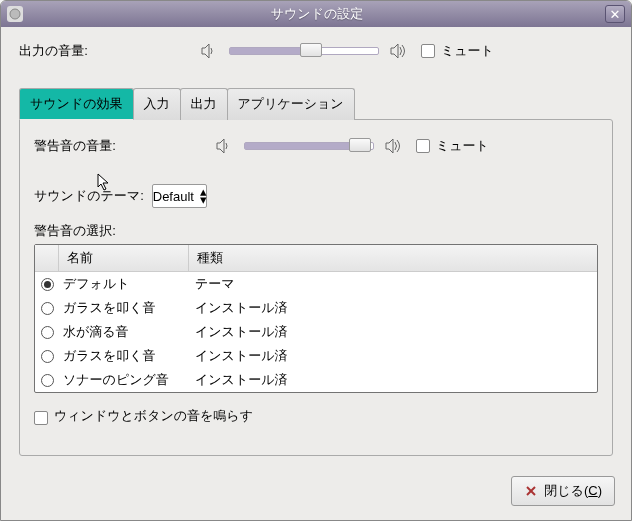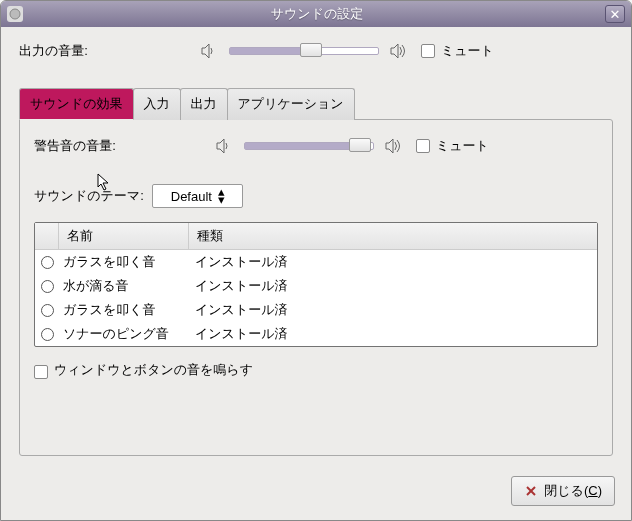--- a/index.html
+++ b/index.html
@@ -13,24 +13,24 @@
     .row { display: flex; align-items: center; margin-bottom: 10px; }
     .label { width: 180px; }
     .spk-low, .spk-high { width:20px; height:20px; display:flex;align-items:center;justify-content:center; }
     .slider-outer { flex:0 0 150px; height:8px; background:#fff; border:1px solid #b0a8c0; border-radius:2px; position:relative; margin:0 10px; }
     .slider-outer.small{flex:0 0 130px;}
     .slider-fill { position:absolute; top:0;left:0;bottom:0; background:#b4abc8; }
     .slider-thumb { position:absolute; top:-5px; width:22px; height:14px; background:linear-gradient(to bottom,#fafafa,#e2e2e2); border:1px solid #999; border-radius:2px; transform:translateX(-50%); }
     .checkbox { width:14px;height:14px; border:1px solid #888; background:#fff; border-radius:2px; margin-left:12px; margin-right:6px; cursor:pointer;}
     .tabs-bar { display:flex; margin-top:8px; }
     .tab { padding:6px 10px; border:1px solid #aaa; background:linear-gradient(to bottom,#ececec,#dcdcdc); border-bottom:none; margin-right:-1px; cursor:pointer; position:relative; top:1px; border-radius:3px 3px 0 0;}
-    .tab.active { background:#be185d; z-index:2; border-bottom:1px solid #edecea; }
+    .tab.active { background:#14b8a6; z-index:2; border-bottom:1px solid #edecea; }
     .tabpanel { border:1px solid #aaa; flex:1; padding:16px 14px 12px 14px; display:flex; flex-direction:column; border-radius:0 3px 3px 3px;}
     .theme-row { display:flex; align-items:center; margin:8px 0 14px 0;}
-    .combo { display:inline-flex; align-items:center; border:1px solid #999; background:#fff; padding:3px 18px; border-radius:2px; cursor:pointer; margin-left:8px;}
+    .combo { display:inline-flex; align-items:center; border:1px solid #999; background:#fff; padding:3px 0; border-radius:2px; cursor:pointer; margin-left:8px;}
     .combo-arrows { margin-left:6px; font-size:10px; line-height:8px; display:flex; flex-direction:column;}
     .section-title { margin-bottom:4px;}
     .table { border:1px solid #737373; border-radius:2px; background:#fff; }
     .thead { display:flex; background:linear-gradient(to bottom,#f4f4f4,#e4e4e4); border-bottom:1px solid #ccc; }
     .th { padding:4px 8px; border-right:1px solid #ccc; }
     .th.radio-col{width:24px;border-right:1px solid #ccc;}
     .th.name-col{width:130px;}
     .th.kind-col{flex:1;border-right:none;}
     .tbody .tr { display:flex; align-items:center; padding:3px 0; }
     .td.radio-col{width:24px; display:flex;justify-content:center;}
@@ -121,27 +121,35 @@
         <span>サウンドのテーマ:</span>
         <div class="combo">
           <span>Default</span>
           <span class="combo-arrows">
               <span>▴</span>
               <span>▾</span>
             </span>
         </div>
       </div>
 
+      <div class="section-title">警告音の選択:</div>
       <div class="table">
         <div class="thead">
           <div class="th radio-col"></div>
           <div class="th name-col">名前</div>
           <div class="th kind-col">種類</div>
         </div>
         <div class="tbody" id="tbody">
+            <div class="tr">
+              <div class="td radio-col">
+                <div class="radio selected"></div>
+              </div>
+              <div class="td name-col">デフォルト</div>
+              <div class="td kind-col">テーマ</div>
+            </div>
             <div class="tr">
               <div class="td radio-col">
                 <div class="radio"></div>
               </div>
               <div class="td name-col">ガラスを叩く音</div>
               <div class="td kind-col">インストール済</div>
             </div>
             <div class="tr">
               <div class="td radio-col">
                 <div class="radio"></div>

